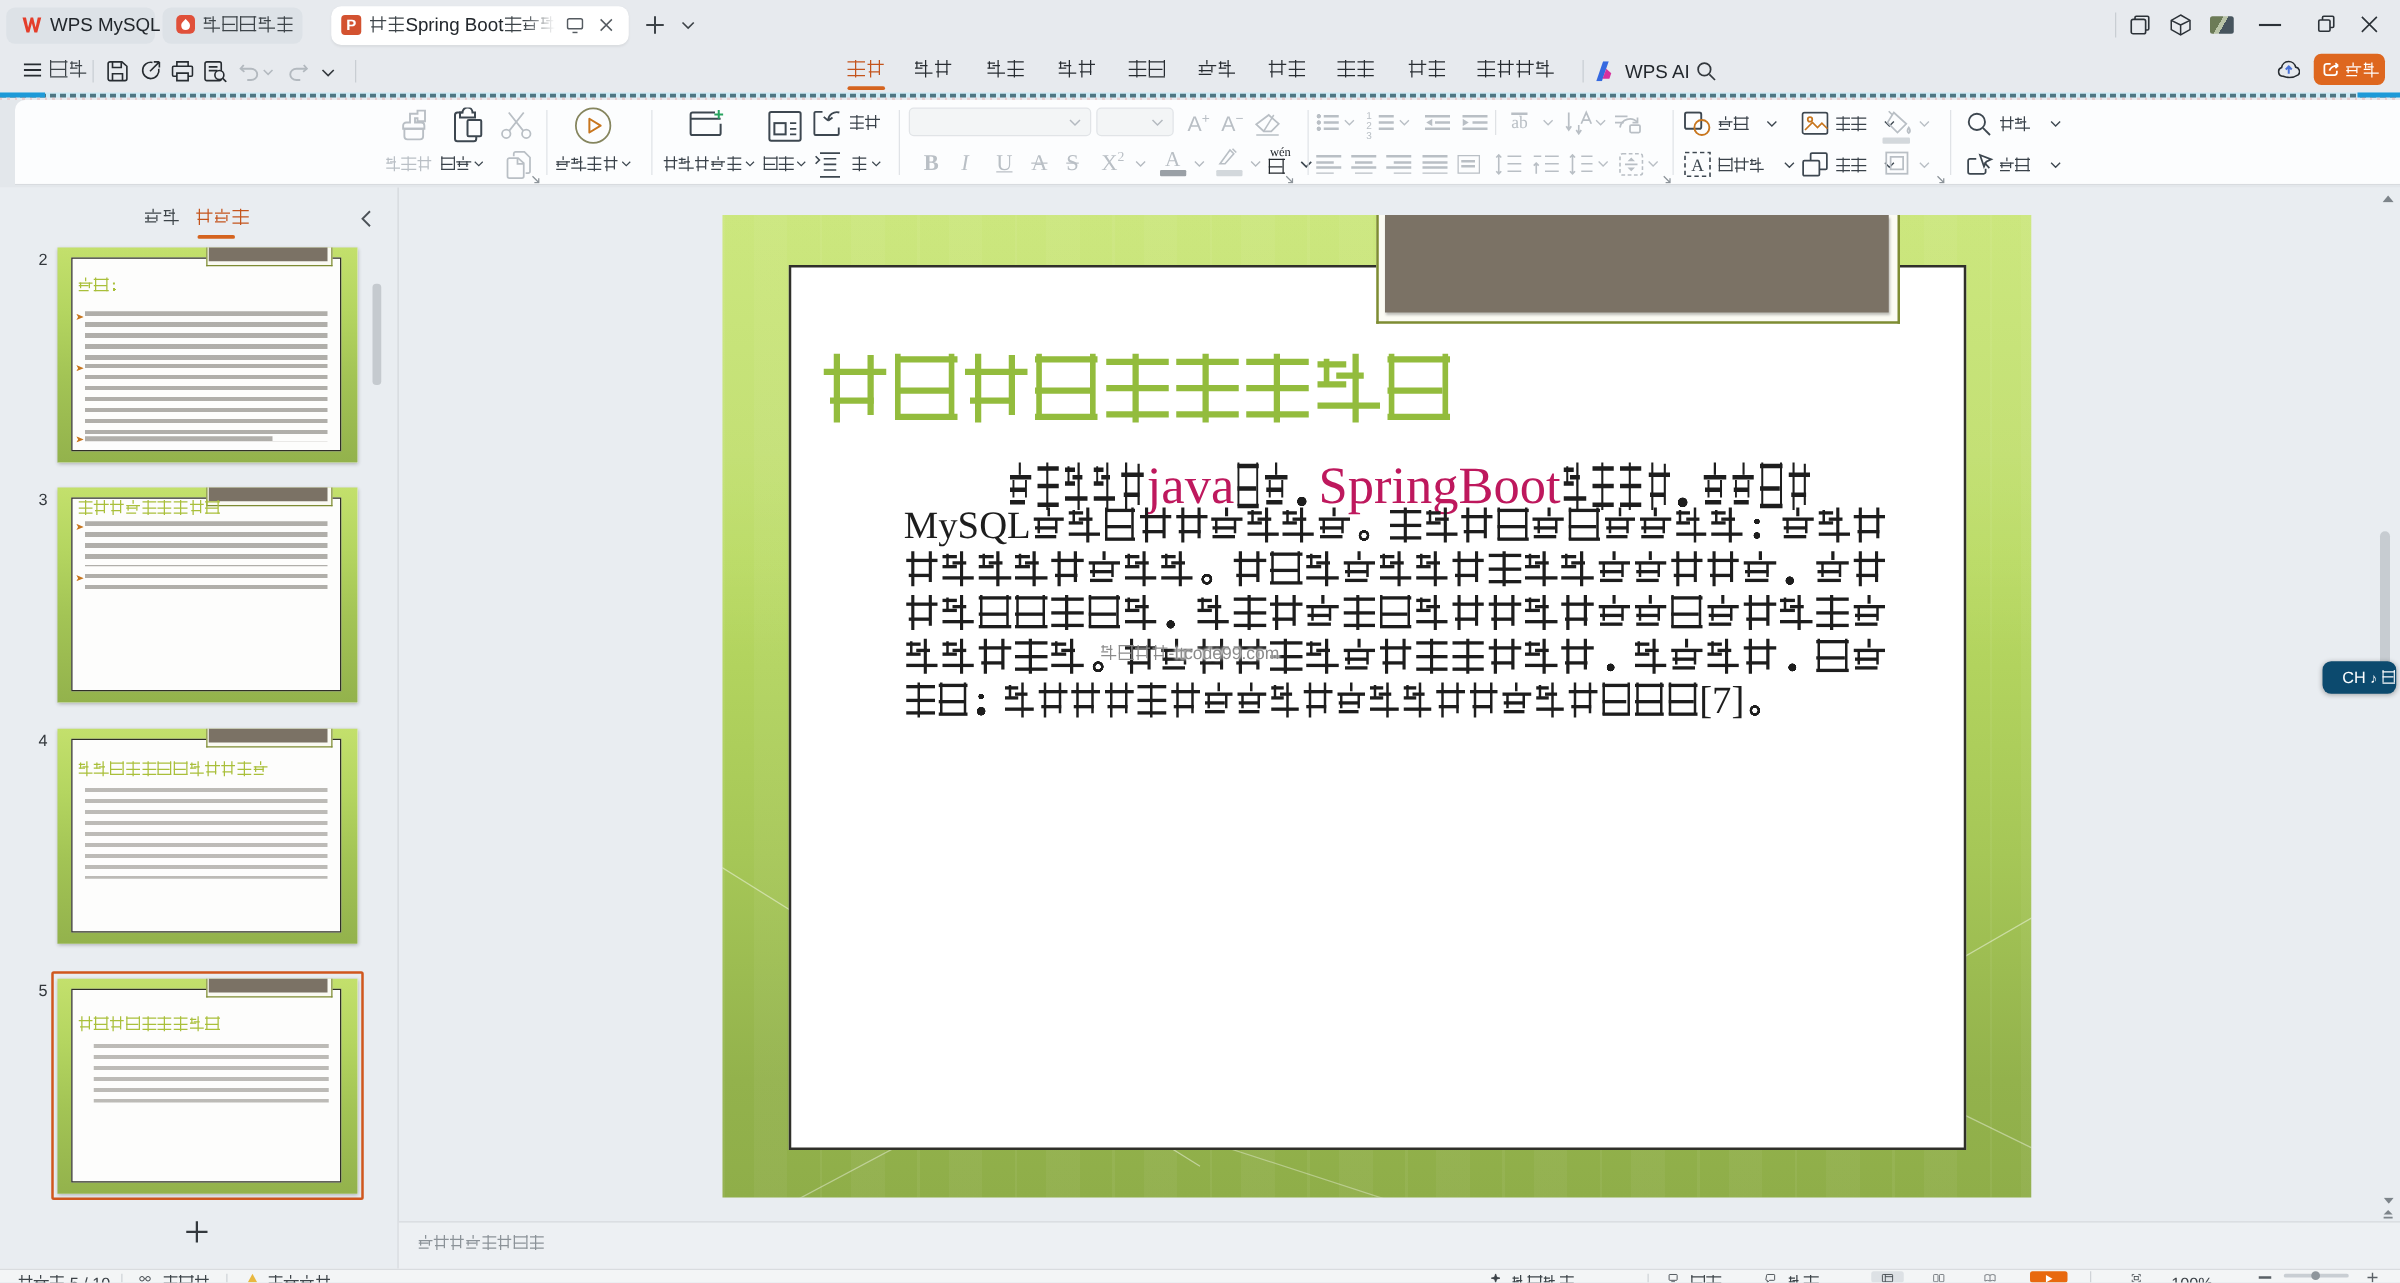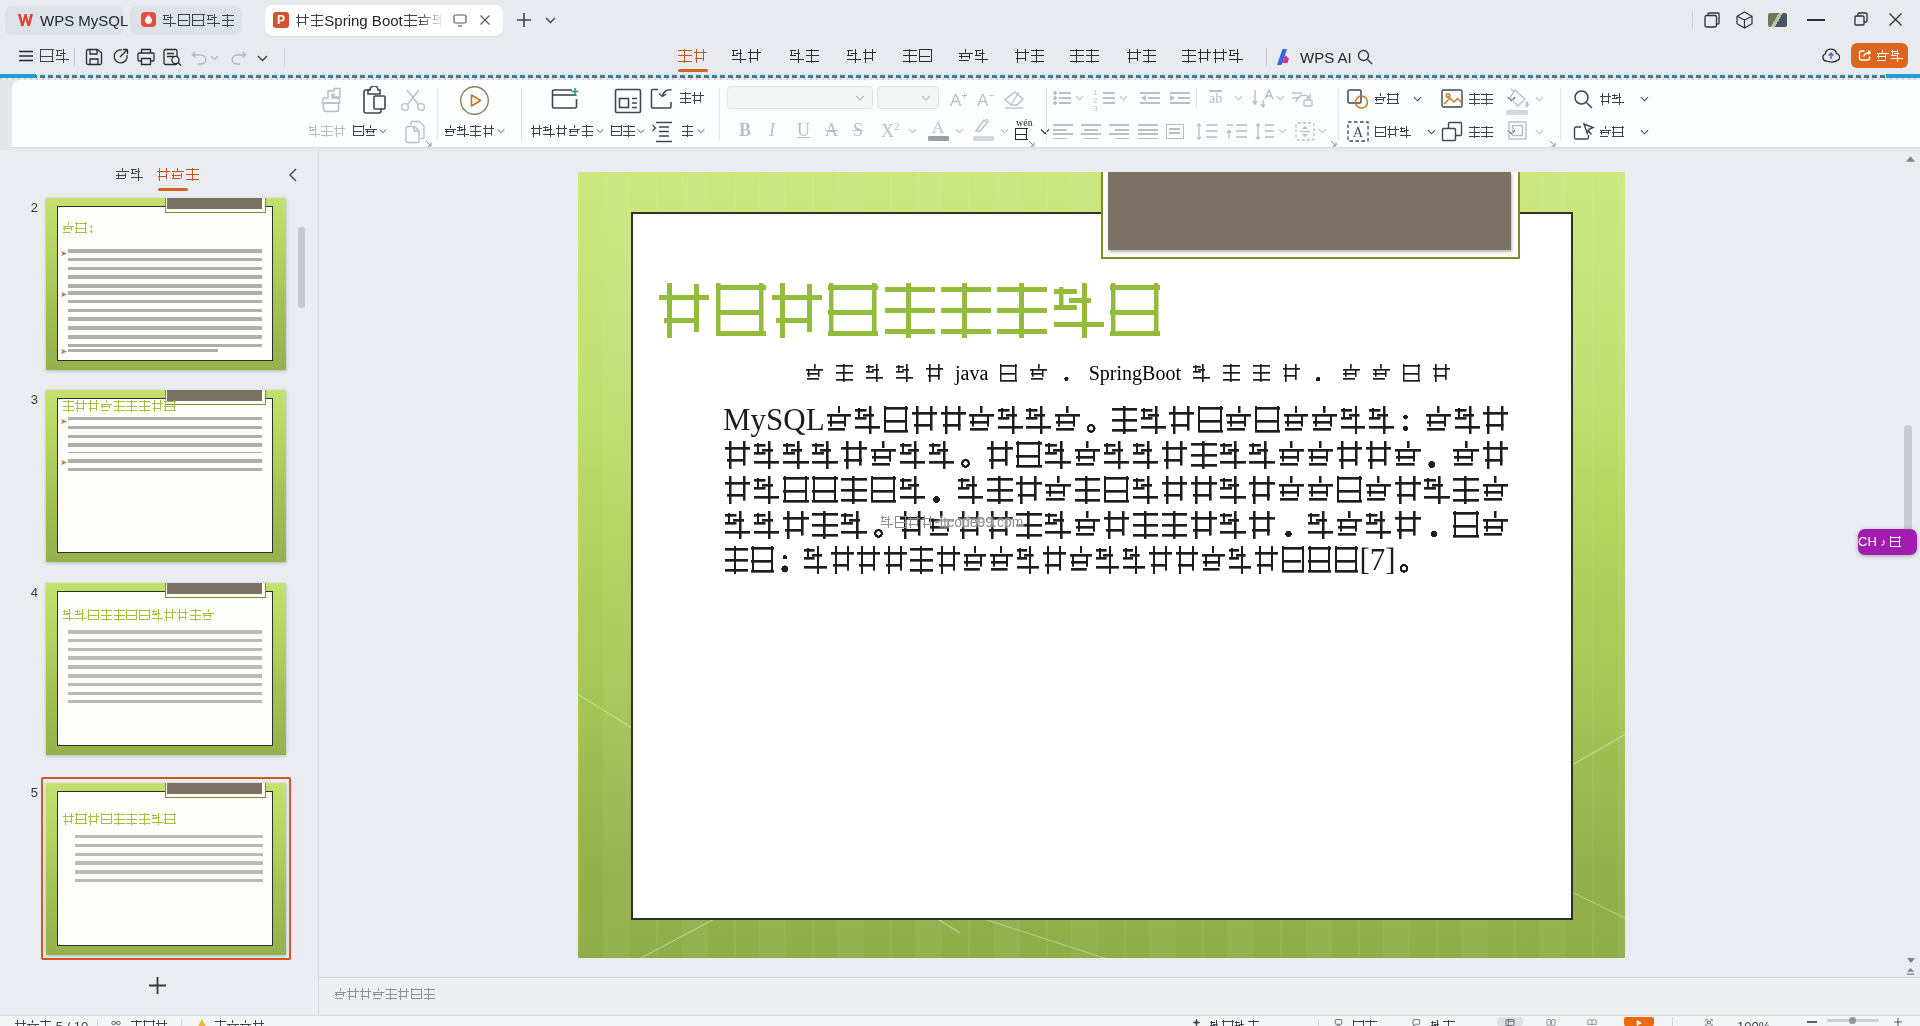--- a/index.html
+++ b/index.html
@@ -486,21 +486,21 @@
 <div class="ab" style="left:-80px;top:120px;width:500px;height:1px;background:rgba(255,255,255,.45);transform:rotate(32deg)"></div>
 <div class="ab" style="left:-60px;top:210px;width:500px;height:1px;background:rgba(255,255,255,.4);transform:rotate(-28deg)"></div>
 <div class="ab" style="left:700px;top:110px;width:500px;height:1px;background:rgba(255,255,255,.45);transform:rotate(-30deg)"></div>
 <div class="ab" style="left:720px;top:200px;width:500px;height:1px;background:rgba(255,255,255,.4);transform:rotate(26deg)"></div>
 <div class="ab" style="left:180px;top:230px;width:400px;height:1px;background:rgba(255,255,255,.35);transform:rotate(18deg)"></div>
 </div>
 <div class="ab" style="left:631px;top:212px;width:942px;height:708px;background:#fff;border:2px solid #30302a"></div>
 <div class="ab" style="left:1101px;top:172px;width:419px;height:87px;background:#fbfbf3;border:2px solid #7e8c33;border-top:none"></div>
 <div class="ab" style="left:1108px;top:172px;width:403px;height:78px;background:#7b7265;box-shadow:1px 2px 2px rgba(0,0,0,.25)"></div>
 <div class="ab ttl" style="left:656px;top:280px;font-size:55px;color:#93bc3d"><span style="--c:#93bc3d"><i class="q pc"></i><i class="q pb"></i><i class="q pc"></i><i class="q pb"></i><i class="q pa"></i><i class="q pa"></i><i class="q pa"></i><i class="q pe"></i><i class="q pb"></i></span></div>
-<div class="ab" style="left:805px;top:356px;width:646px;height:34px;display:flex;justify-content:space-between;align-items:center;font-size:20px;font-family:'Liberation Serif';color:#000000">
+<div class="ab" style="left:805px;top:372px;width:646px;height:34px;display:flex;justify-content:space-between;align-items:center;font-size:42px;font-family:'Liberation Serif';color:#be185d">
     <span style="--c:#1d1d1d;display:contents"><i class="q pd"></i><i class="q pa"></i><i class="q pe"></i><i class="q pe"></i><i class="q pc"></i><span style="letter-spacing:0">java</span><i class="q pb"></i><i class="q pd"></i><i class="q xd"></i><span style="letter-spacing:0">SpringBoot</span><i class="q pe"></i><i class="q pa"></i><i class="q pa"></i><i class="q pc"></i><i class="q xc"></i><i class="q pd"></i><i class="q pd"></i><i class="q pb"></i><i class="q pc"></i></span>
   </div>
 <div class="ab" style="left:723px;top:403px;width:787px;height:34px;display:flex;justify-content:space-between;align-items:center;font-size:31px;font-family:'Liberation Serif';color:#1d1d1d">
     <span style="--c:#1d1d1d;display:contents"><span style="letter-spacing:0">MySQL</span><i class="q pd"></i><i class="q pe"></i><i class="q pb"></i><i class="q pc"></i><i class="q pc"></i><i class="q pd"></i><i class="q pe"></i><i class="q pe"></i><i class="q pd"></i><i class="q xj"></i><i class="q pa"></i><i class="q pe"></i><i class="q pc"></i><i class="q pb"></i><i class="q pd"></i><i class="q pb"></i><i class="q pd"></i><i class="q pd"></i><i class="q pe"></i><i class="q pe"></i><i class="q xm"></i><i class="q pd"></i><i class="q pe"></i><i class="q pc"></i></span>
   </div>
 <div class="ab" style="left:723px;top:438px;width:787px;height:34px;display:flex;justify-content:space-between;align-items:center;font-size:31px;font-family:'Liberation Serif';color:#1d1d1d">
     <span style="--c:#1d1d1d;display:contents"><i class="q pc"></i><i class="q pe"></i><i class="q pe"></i><i class="q pe"></i><i class="q pc"></i><i class="q pd"></i><i class="q pe"></i><i class="q pe"></i><i class="q xj"></i><i class="q pc"></i><i class="q pb"></i><i class="q pe"></i><i class="q pd"></i><i class="q pe"></i><i class="q pe"></i><i class="q pc"></i><i class="q pa"></i><i class="q pe"></i><i class="q pe"></i><i class="q pd"></i><i class="q pd"></i><i class="q pc"></i><i class="q pc"></i><i class="q pd"></i><i class="q xc"></i><i class="q pd"></i><i class="q pc"></i></span>
   </div>
 <div class="ab" style="left:723px;top:473px;width:787px;height:34px;display:flex;justify-content:space-between;align-items:center;font-size:31px;font-family:'Liberation Serif';color:#1d1d1d">
     <span style="--c:#1d1d1d;display:contents"><i class="q pc"></i><i class="q pe"></i><i class="q pb"></i><i class="q pb"></i><i class="q pa"></i><i class="q pb"></i><i class="q pe"></i><i class="q xc"></i><i class="q pe"></i><i class="q pa"></i><i class="q pc"></i><i class="q pd"></i><i class="q pa"></i><i class="q pb"></i><i class="q pe"></i><i class="q pc"></i><i class="q pc"></i><i class="q pe"></i><i class="q pc"></i><i class="q pd"></i><i class="q pd"></i><i class="q pb"></i><i class="q pd"></i><i class="q pc"></i><i class="q pe"></i><i class="q pa"></i><i class="q pd"></i></span>
@@ -518,21 +518,21 @@
 <div class="ab" style="left:1904px;top:425px;width:8px;height:117px;background:#c7ccd1;border-radius:4px"></div>
 <svg class="ab" style="left:1907px;top:958px" width="8" height="5" viewBox="0 0 10 6" fill="#7d848a">
     <path d="M5 6 L10 0 H0 Z"></path>
   </svg>
 <svg class="ab" style="left:1906px;top:968px" width="9" height="10" viewBox="0 0 10 11" fill="#7d848a">
     <path d="M5 0 L9 4 H1 Z M1 6 h8 v1.5 h-8 Z"></path>
   </svg>
 <svg class="ab" style="left:1906px;top:984px" width="9" height="10" viewBox="0 0 10 11" fill="#7d848a">
     <path d="M5 11 L9 7 H1 Z M1 3.5 h8 v1.5 h-8 Z M1 0 h8 v1.5 h-8 Z"></path>
   </svg>
-<div class="ab" style="left:1858px;top:529px;width:59px;height:26px;background:#a21caf;border-radius:7px;color:#fff;font-size:13px;line-height:26px;text-align:left;box-shadow:0 1px 4px rgba(0,0,0,.3)">CH <span style="font-size:11px">♪</span> <span style="--c:#fff;font-size:12px"><i class="q pb"></i></span></div>
+<div class="ab" style="left:1858px;top:529px;width:59px;height:26px;background:#0c4a6e;border-radius:7px;color:#fff;font-size:13px;line-height:26px;text-align:right;box-shadow:0 1px 4px rgba(0,0,0,.3)">CH <span style="font-size:11px">♪</span> <span style="--c:#fff;font-size:12px"><i class="q pb"></i></span></div>
 <div class="ab" style="left:319px;top:977px;width:1601px;height:38px;background:#edf0f3;border-top:1px solid #d5d9dd"></div>
 <div class="ab" style="left:334px;top:987px;font-size:13px;color:#8b9298"><span style="--c:#8b9298"><i class="q pd"></i><i class="q pc"></i><i class="q pc"></i><i class="q pd"></i><i class="q pa"></i><i class="q pc"></i><i class="q pb"></i><i class="q pa"></i></span></div>
 <div class="ab" style="left:0;top:1015px;width:1920px;height:11px;background:#f3f5f6;border-top:1px solid #d9dcdf"></div>
 <div class="ab" style="left:14px;top:1019px;font-size:13px;color:#3c4248"><i class="q pc"></i><i class="q pd"></i><i class="q pa"></i> 5 / 10</div>
 <div class="ab" style="left:97px;top:1019px;width:1px;height:7px;background:#cfd3d7"></div>
 <svg class="ab" style="left:108px;top:1020px" width="16" height="6" viewBox="0 0 16 10" fill="none" stroke="#3c4248" stroke-width="1.3">
     <circle cx="4" cy="5" r="3"></circle>
     <circle cx="12" cy="5" r="3"></circle>
     <path d="M7 5 h2"></path>
   </svg>

